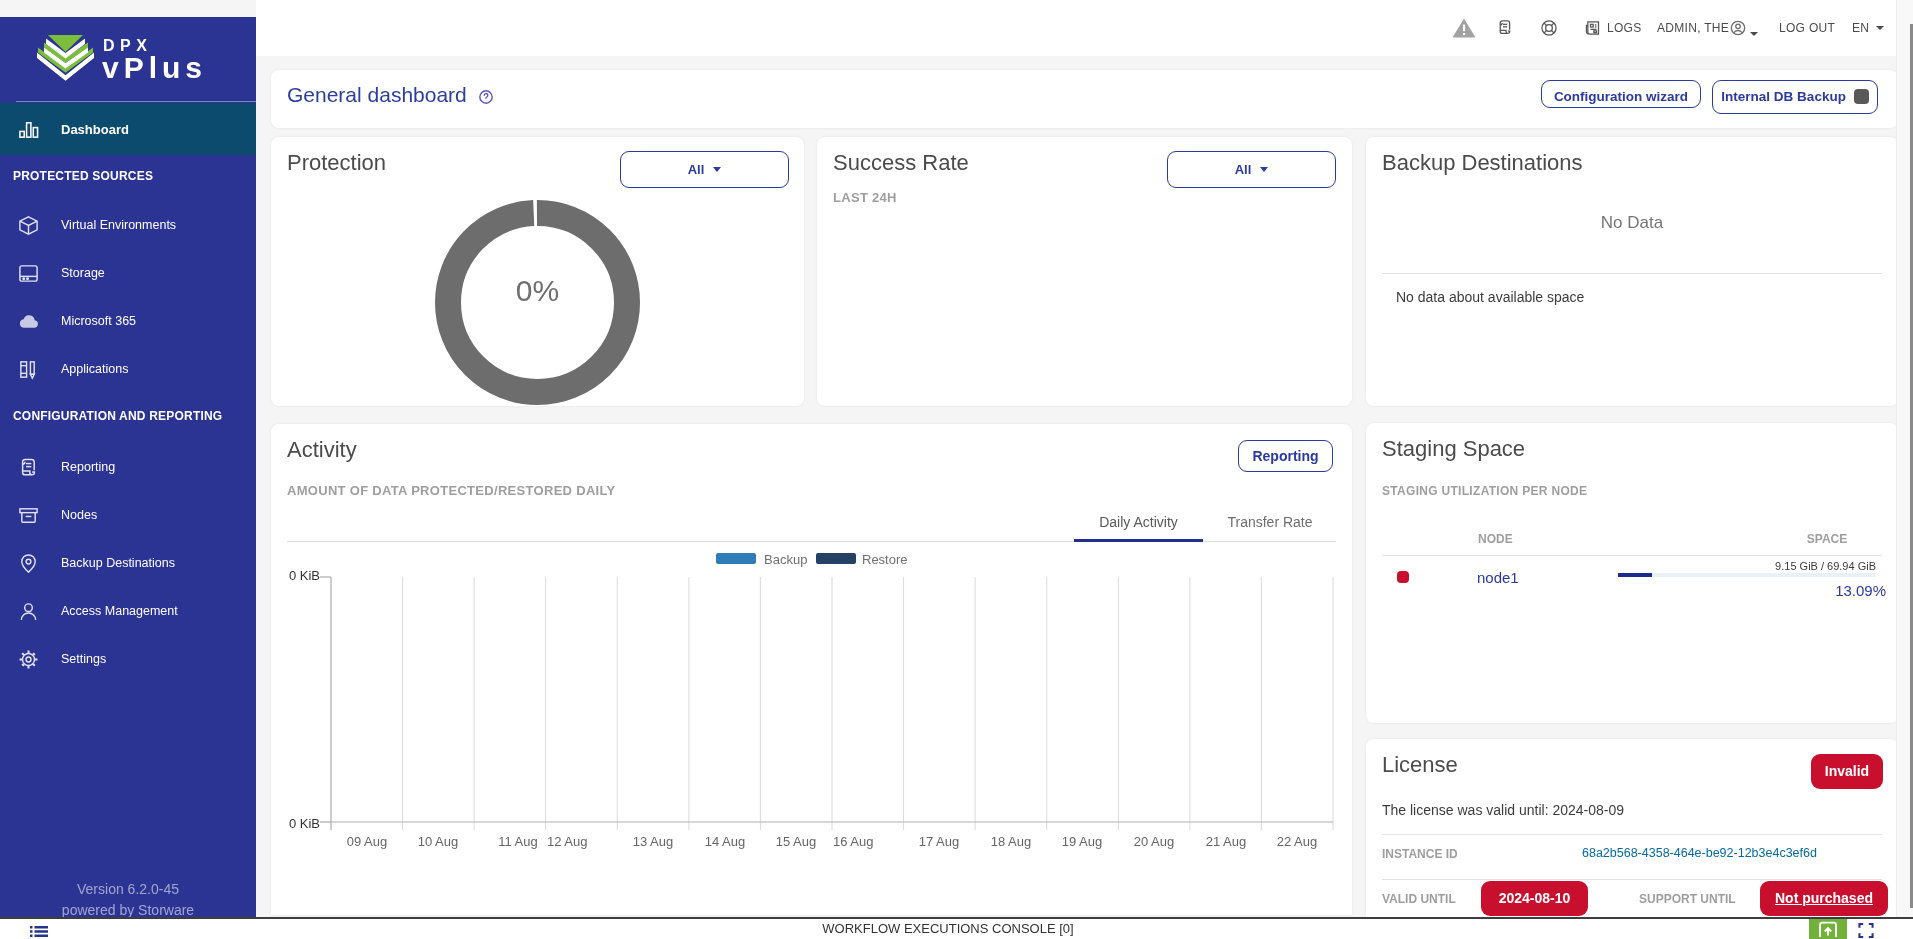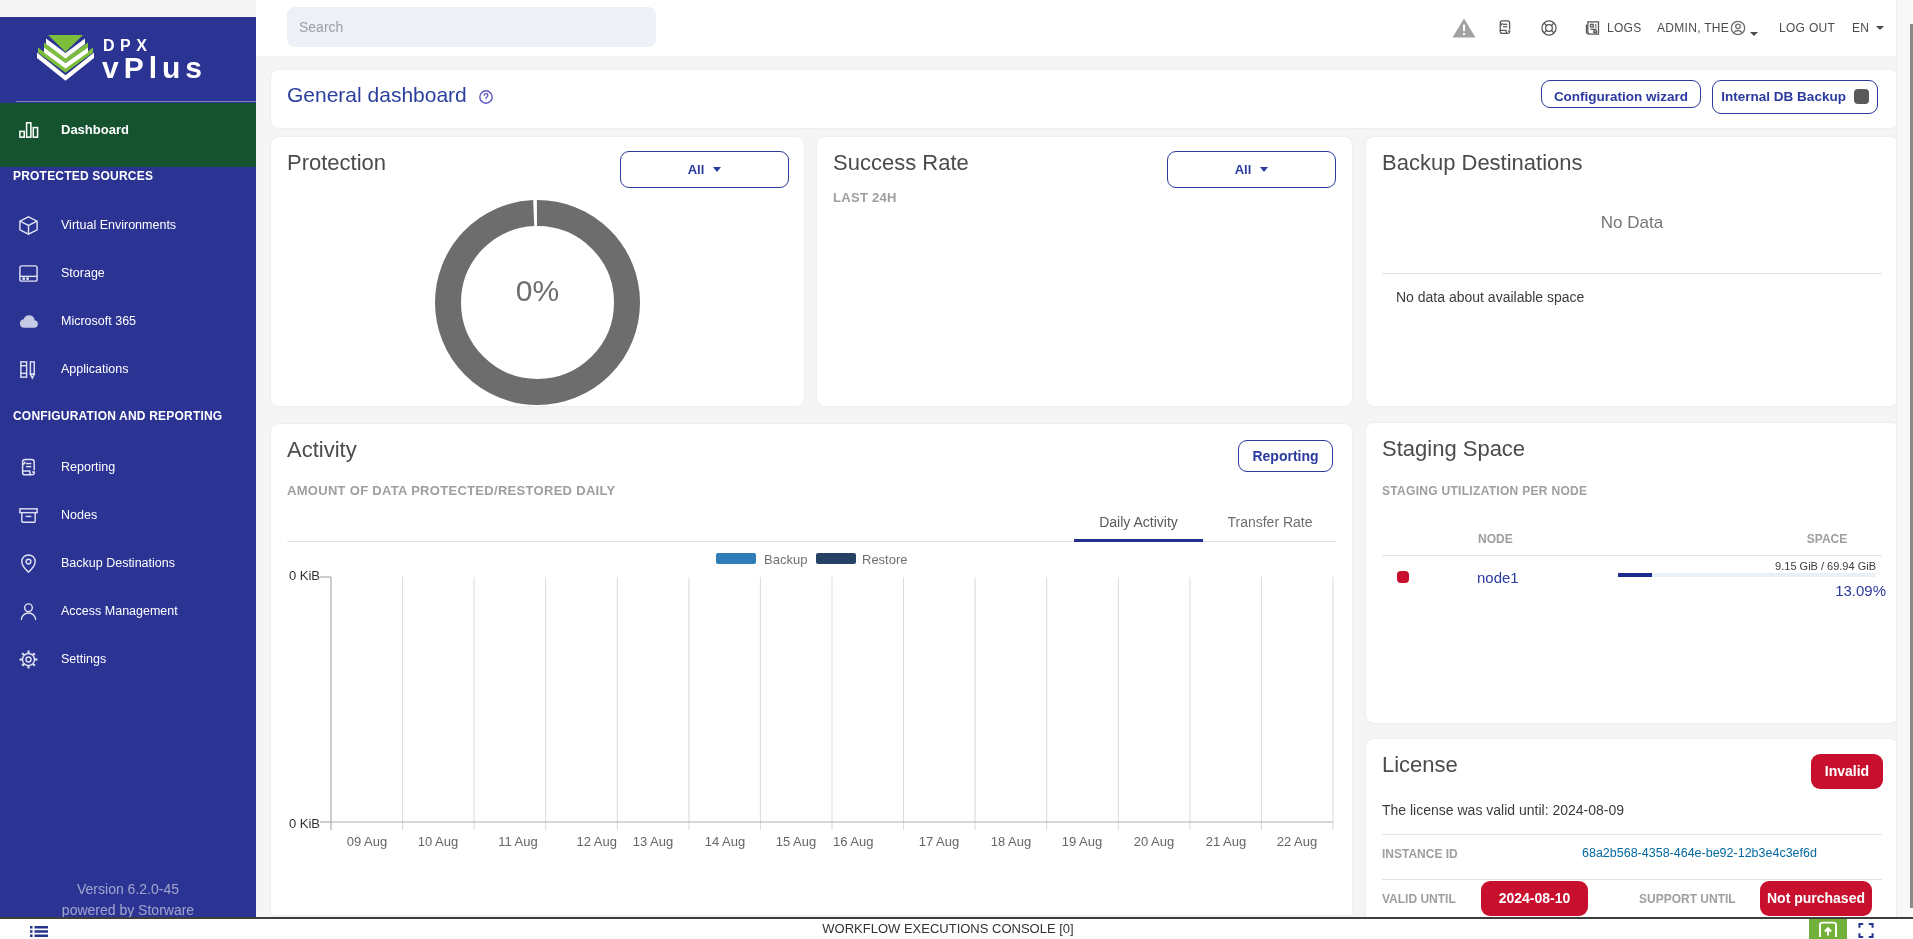--- a/index.html
+++ b/index.html
@@ -2,21 +2,21 @@
 <html><head>
 <meta charset="utf-8">
 <style>
 * { margin:0; padding:0; box-sizing:border-box; }
 html,body { width:1913px; height:939px; overflow:hidden; font-family:"Liberation Sans",sans-serif; background:#f5f5f5; }
 .abs { position:absolute; }
 
 #sidebar { position:absolute; left:0; top:17px; width:256px; height:917px; background:#2b3393; }
 #logo { position:absolute; left:36px; top:15px; }
 #sep { position:absolute; left:16px; top:84px; width:240px; height:1px; background:rgba(255,255,255,.4); }
-#active { position:absolute; left:0; top:86px; width:256px; height:64px; background:#14532d; }
+#active { position:absolute; left:0; top:86px; width:256px; height:52px; background:#0c4a6e; }
 .mi-icon { position:absolute; left:18px; width:21px; height:21px; }
 .mi-text { position:absolute; left:61px; color:#fff; font-size:12.5px; line-height:19px; white-space:nowrap; }
 .sec { position:absolute; left:13px; color:#fff; font-size:12px; font-weight:bold; letter-spacing:.2px; white-space:nowrap; }
 #version { position:absolute; left:0; top:862px; width:256px; text-align:center; color:rgba(255,255,255,.55); font-size:14px; line-height:21px; }
 
 #topbar { position:absolute; left:256px; top:0; width:1640px; height:56px; background:#fff; }
 #search { position:absolute; left:31px; top:7px; width:369px; height:40px; background:#edf1f7; border-radius:8px; color:#9aa0a6; font-size:14px; line-height:40px; padding-left:12px; }
 .tb-txt { position:absolute; top:21px; color:#4b4b4b; font-size:12px; letter-spacing:.3px; }
 .caret { display:inline-block; width:0; height:0; border-left:4px solid transparent; border-right:4px solid transparent; border-top:4.5px solid #4b4b4b; vertical-align:middle; margin-left:7px; margin-bottom:2px; }
 
@@ -134,21 +134,20 @@
       <line x1="15.65" y1="4.35" x2="17.65" y2="6.35"></line>
       <line x1="4.35" y1="15.65" x2="6.35" y2="17.65"></line>
     </g>
   </svg>
   <div class="mi-text" style="top:633px">Settings</div>
 
   <div id="version">Version 6.2.0-45<br>powered by Storware</div>
 </div>
 
 <div id="topbar">
-  <div id="search">Search</div>
   <svg class="abs" style="left:1196px; top:18px" width="24" height="20" viewBox="0 0 24 20">
     <path d="M12 0.5 L23.5 19.5 H0.5 Z" fill="#a2a2a2"></path>
     <rect x="11" y="6.5" width="2.1" height="6.6" fill="#fff"></rect>
     <rect x="11" y="15" width="2.1" height="2.1" fill="#fff"></rect>
   </svg>
   <svg class="abs" style="left:1240px; top:19px" width="18" height="17" viewBox="0 0 24 24" fill="none" stroke="#565656" stroke-width="1.8">
     <path d="M8 2.8 H15.5 a3 3 0 0 1 3 3 V15"></path>
     <path d="M8 2.8 a2.7 2.7 0 0 0 -2.7 2.7 V16"></path>
     <path d="M5.3 8.2 a2.7 2.7 0 0 0 2.7 -2.7"></path>
     <path d="M5.3 16 h8.2 v1.8 a2.6 2.6 0 0 0 2.6 2.6 h-8 a2.8 2.8 0 0 1 -2.8 -2.8 z"></path>
@@ -253,21 +252,21 @@
       <line x1="60" y1="398" x2="1062" y2="398" stroke="#b0b0b0" stroke-width="1"></line>
       <line x1="49" y1="153" x2="60" y2="153" stroke="#9a9a9a" stroke-width="1"></line>
       <line x1="49" y1="398" x2="60" y2="398" stroke="#9a9a9a" stroke-width="1"></line>
     </svg>
   <div class="abs" style="left:9px; top:144px; width:40px; text-align:right; font-size:13px; color:#333; white-space:nowrap;">0 KiB</div>
   <div class="abs" style="left:9px; top:392px; width:40px; text-align:right; font-size:13px; color:#333; white-space:nowrap;">0 KiB</div>
   <div id="xlabels">
       <div class="abs" style="left:61px; top:410px; width:70px; text-align:center; font-size:13px; color:#666;">09 Aug</div>
       <div class="abs" style="left:132px; top:410px; width:70px; text-align:center; font-size:13px; color:#666;">10 Aug</div>
       <div class="abs" style="left:212px; top:410px; width:70px; text-align:center; font-size:13px; color:#666;">11 Aug</div>
-      <div class="abs" style="left:276px; top:410px; width:70px; text-align:right; font-size:13px; color:#666;">12 Aug</div>
+      <div class="abs" style="left:276px; top:410px; width:70px; text-align:left; font-size:13px; color:#666;">12 Aug</div>
       <div class="abs" style="left:347px; top:410px; width:70px; text-align:center; font-size:13px; color:#666;">13 Aug</div>
       <div class="abs" style="left:419px; top:410px; width:70px; text-align:center; font-size:13px; color:#666;">14 Aug</div>
       <div class="abs" style="left:490px; top:410px; width:70px; text-align:center; font-size:13px; color:#666;">15 Aug</div>
       <div class="abs" style="left:562px; top:410px; width:70px; text-align:left; font-size:13px; color:#666;">16 Aug</div>
       <div class="abs" style="left:633px; top:410px; width:70px; text-align:center; font-size:13px; color:#666;">17 Aug</div>
       <div class="abs" style="left:705px; top:410px; width:70px; text-align:center; font-size:13px; color:#666;">18 Aug</div>
       <div class="abs" style="left:776px; top:410px; width:70px; text-align:center; font-size:13px; color:#666;">19 Aug</div>
       <div class="abs" style="left:848px; top:410px; width:70px; text-align:center; font-size:13px; color:#666;">20 Aug</div>
       <div class="abs" style="left:920px; top:410px; width:70px; text-align:center; font-size:13px; color:#666;">21 Aug</div>
       <div class="abs" style="left:991px; top:410px; width:70px; text-align:center; font-size:13px; color:#666;">22 Aug</div>
@@ -292,21 +291,21 @@
   <div class="card-title">License</div>
   <div class="badge" style="left:445px; top:15px; width:72px; height:35px; line-height:35px; font-size:14px;">Invalid</div>
   <div class="abs" style="left:16px; top:63px; font-size:14px; color:#3c3c3c;">The license was valid until: 2024-08-09</div>
   <div class="hr" style="left:16px; top:95px; width:500px;"></div>
   <div class="abs" style="left:16px; top:108px; font-size:12px; font-weight:bold; color:#9e9e9e;">INSTANCE ID</div>
   <div class="abs" style="left:216px; top:107px; width:301px; text-align:left; font-size:12.5px; color:#0369a1;">68a2b568-4358-464e-be92-12b3e4c3ef6d</div>
   <div class="hr" style="left:16px; top:140px; width:500px;"></div>
   <div class="abs" style="left:16px; top:153px; font-size:12px; font-weight:bold; color:#9e9e9e;">VALID UNTIL</div>
   <div class="badge" style="left:115px; top:142px; width:107px; height:35px; line-height:35px; font-size:14px;">2024-08-10</div>
   <div class="abs" style="left:273px; top:153px; font-size:12px; font-weight:bold; color:#9e9e9e;">SUPPORT UNTIL</div>
-  <div class="badge" style="left:394px; top:142px; width:112px; height:35px; line-height:35px; font-size:14px;">Not purchased</div>
+  <div class="badge" style="left:394px; top:142px; width:128px; height:35px; line-height:35px; font-size:14px;text-decoration:underline;">Not purchased</div>
 </div>
 
 <div id="sbtrack"></div>
 <div id="sbthumb"></div>
 
 <div id="bbar">
   <svg class="abs" style="left:30px; top:7px" width="18" height="11" viewBox="0 0 18 11" fill="#27348b">
     <rect x="0" y="0" width="2.5" height="2.5"></rect>
       <rect x="4.5" y="0" width="13.5" height="2.5"></rect>
     <rect x="0" y="4.25" width="2.5" height="2.5"></rect>

